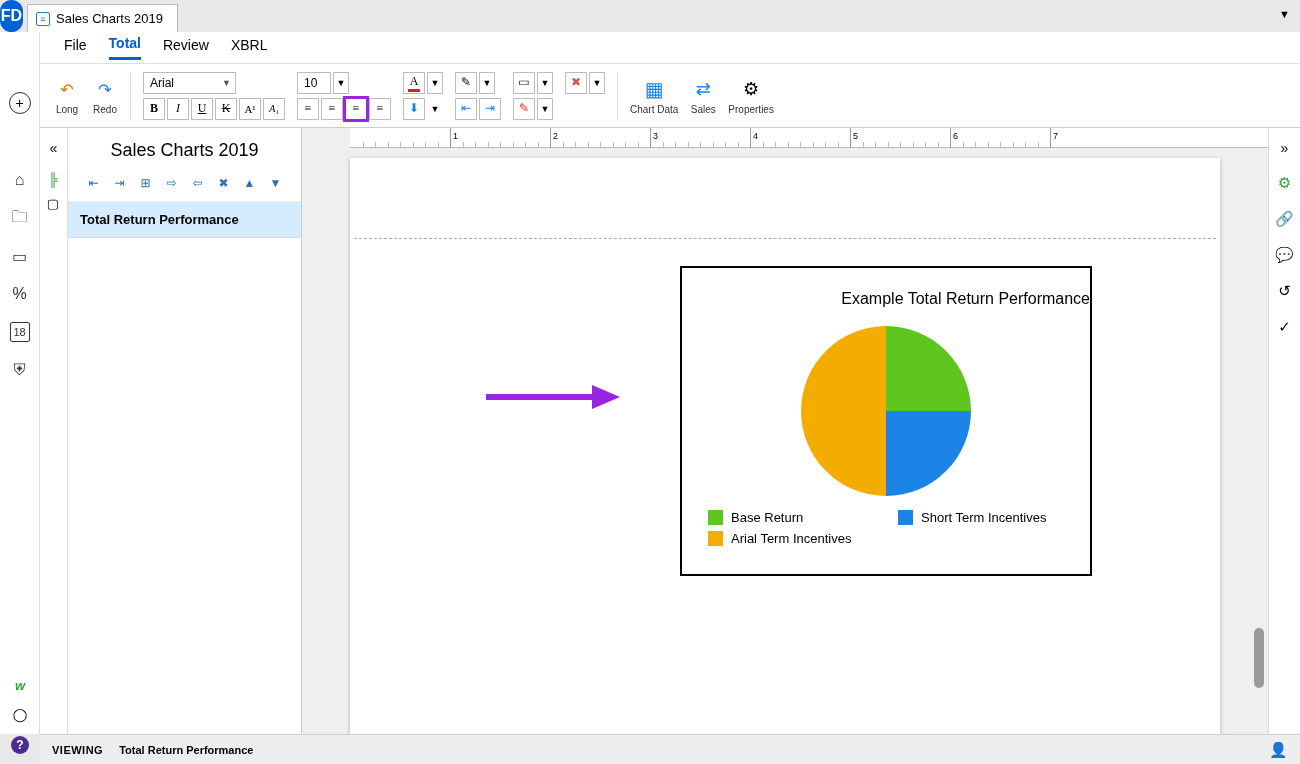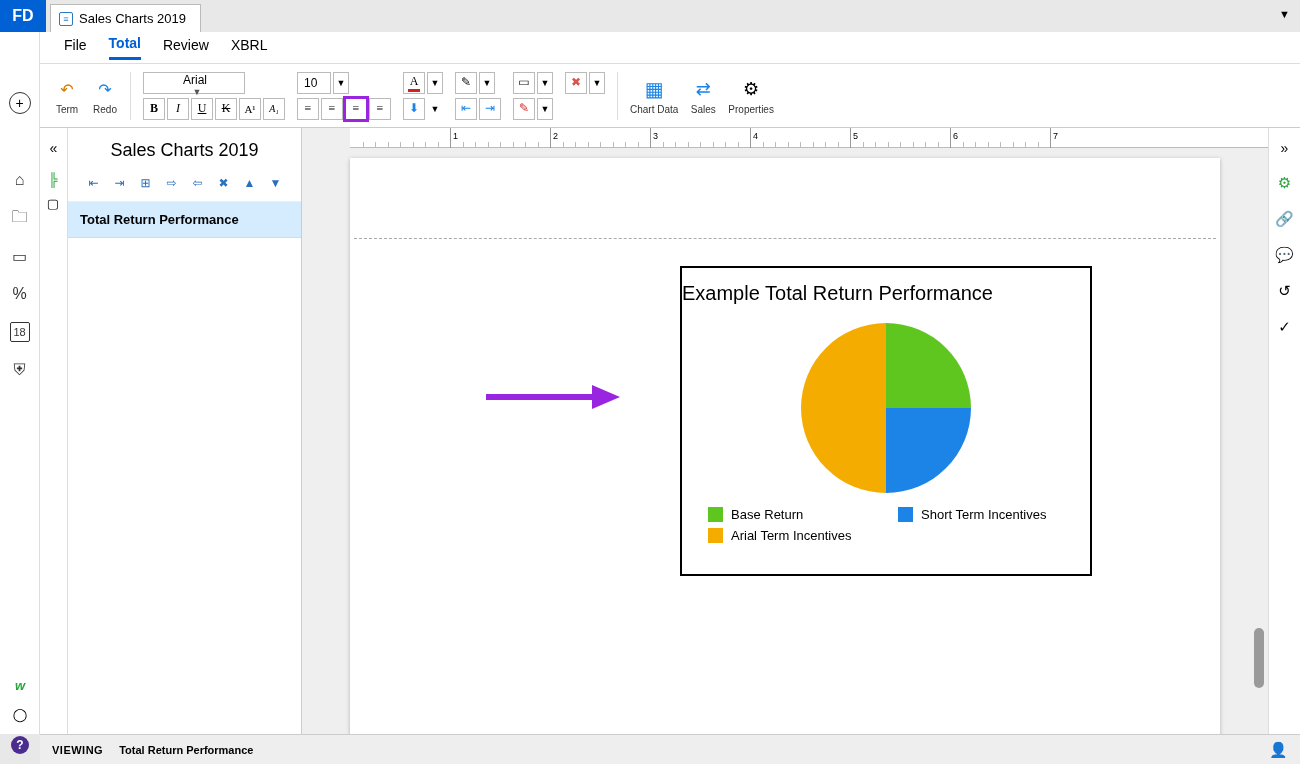--- a/index.html
+++ b/index.html
@@ -1,20 +1,20 @@
 <!DOCTYPE html>
 <html><head>
 <meta charset="utf-8">
 <style>
 * { box-sizing: border-box; margin:0; padding:0; }
 body { font-family: Arial, Helvetica, sans-serif; font-size:13px; background:#e8e8e8; width:1300px; height:764px; overflow:hidden; position:relative; }
 
 
 .titlebar { position:absolute; top:0; left:0; right:0; height:32px; background:#e8e8e8; display:flex; align-items:flex-end; }
-.fd-badge { width:46px; height:32px; background:#0061d5; color:#fff; font-weight:bold; font-size:16px; display:flex; align-items:center; justify-content:center; }
+.fd-badge { width:23px; height:32px; background:#0061d5; color:#fff; font-weight:bold; font-size:16px; display:flex; align-items:center; justify-content:center;border-radius:15px; }
 .file-tab { height:28px; background:#fff; border:1px solid #bbb; border-bottom:none; display:flex; align-items:center; padding:0 14px 0 8px; gap:6px; font-size:13px; margin-left:4px; }
 .doc-icon { width:14px; height:14px; border:1px solid #2b7bc4; border-radius:2px; display:flex; align-items:center; justify-content:center; color:#2b7bc4; font-size:9px; }
 .dropdown-caret { position:absolute; right:10px; top:8px; font-size:11px; }
 
 
 .menubar { position:absolute; top:32px; left:40px; right:0; height:32px; background:#fff; display:flex; align-items:center; padding-left:24px; gap:22px; font-size:14px; border-bottom:1px solid #ddd; }
 .menubar span { cursor:pointer; padding-bottom:6px; }
 .menubar .active-menu { color:#0061d5; border-bottom:3px solid #0061d5; font-weight:bold; }
 
 
@@ -56,21 +56,21 @@
 .canvas-area { position:absolute; top:128px; left:302px; right:32px; bottom:30px; background:#efefef; overflow:hidden; }
 .ruler { position:absolute; top:0; left:48px; right:0; height:20px; background:#fff; border-bottom:1px solid #bbb; font-size:9px; }
 .ruler-tick { position:absolute; top:0; height:20px; border-left:1px solid #999; }
 .ruler-num { position:absolute; top:3px; font-size:9px; }
 .ruler-minor { position:absolute; top:14px; height:6px; border-left:1px solid #bbb; }
 .page { position:absolute; top:30px; left:48px; width:870px; height:680px; background:#fff; box-shadow:0 1px 4px rgba(0,0,0,0.25); }
 .page-dashed { position:absolute; top:80px; left:4px; right:4px; border-top:1px dashed #aaa; }
 
 
 .chart-box { position:absolute; top:108px; left:330px; width:412px; height:310px; border:2px solid #000; background:#fff; }
-.chart-title { text-align:left; font-size:20px; padding-top:14px; }
+.chart-title { text-align:right; font-size:16px; padding-top:22px; }
 .pie-wrap { display:flex; justify-content:center; margin-top:18px; }
 .pie { width:170px; height:170px; border-radius:50%; }
 .legend { display:flex; flex-wrap:wrap; padding:14px 26px 0; gap:6px 40px; font-size:13px; }
 .legend-item { display:flex; align-items:center; gap:8px; min-width:150px; }
 .swatch { width:15px; height:15px; }
 
 
 .big-arrow { position:absolute; top:254px; left:180px; }
 
 
@@ -99,31 +99,31 @@
 <div class="menubar">
   <span>File</span>
   <span class="active-menu">Total</span>
   <span>Review</span>
   <span>XBRL</span>
 </div>
 
 <div class="toolbar">
   <div class="tb-group">
     <div class="tb-icon-btn" style="color:#d97b00;">↶</div>
-    <div class="tb-label">Term</div>
+    <div class="tb-label">Long</div>
   </div>
   <div class="tb-group">
     <div class="tb-icon-btn" style="color:#1b84e6;">↷</div>
     <div class="tb-label">Redo</div>
   </div>
   <div class="sep"></div>
 
   <div class="tb-col">
     <div class="tb-row">
-      <div class="combo" style="width:102px;flex-direction:column;">
+      <div class="combo" style="width:93px;">
         <span>Arial</span>
           <span class="caret">▼</span>
       </div>
     </div>
     <div class="tb-row">
       <div class="small-btn">
           <b>B</b>
         </div>
       <div class="small-btn">
           <i>I</i>

